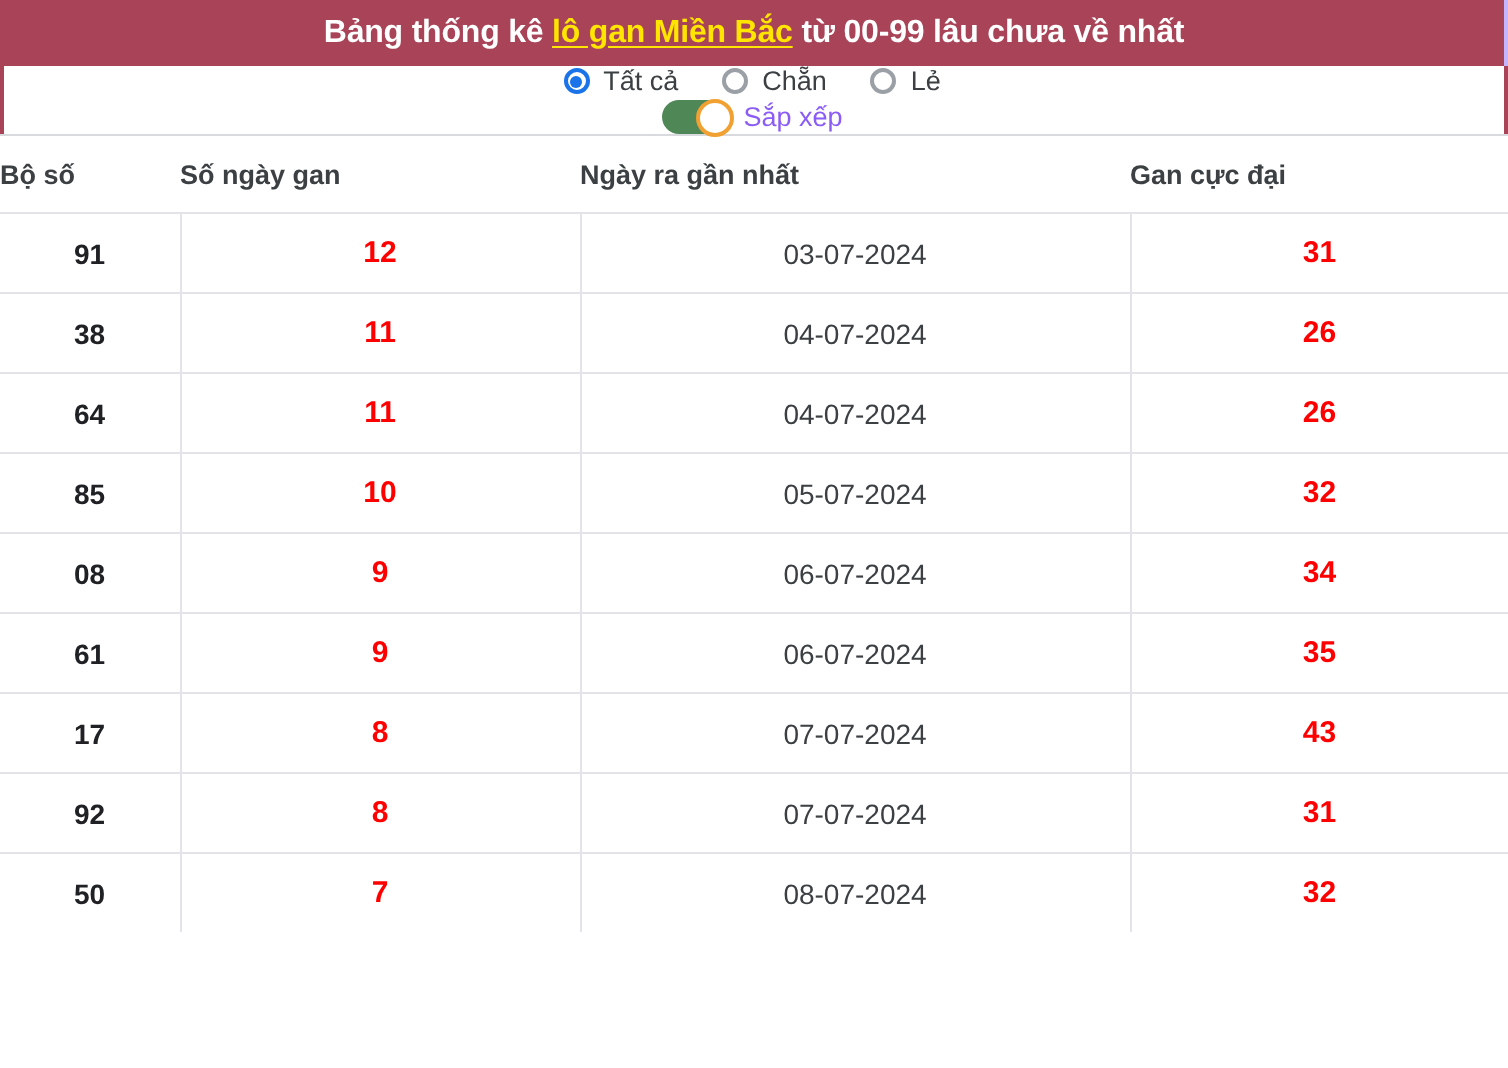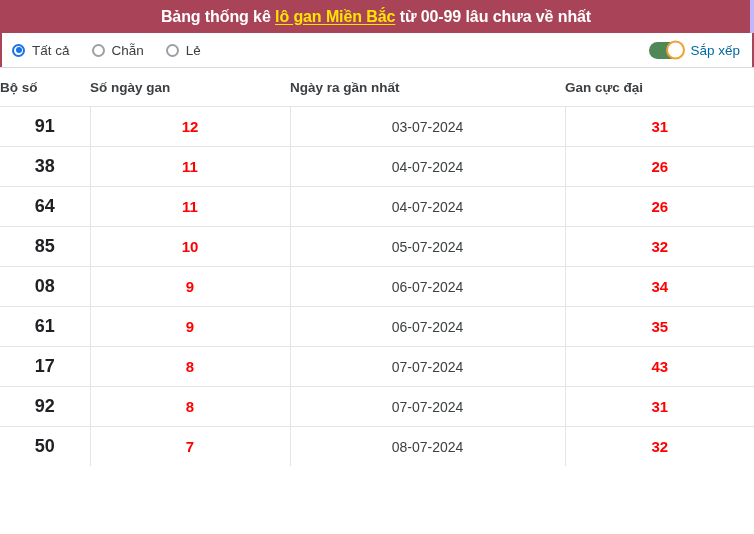--- a/index.html
+++ b/index.html
@@ -21,21 +21,21 @@
     position: relative;
     background: #ffffff;
     box-sizing: border-box;
   }
 
   
   .title-bar {
     height: 33px;
     background: #a94458;
     border-left: 2px solid #a94458;
-    border-right: 4px solid #c4b5fd;
+    border-right: 2px solid #c4b5fd;
     display: flex;
     align-items: center;
     justify-content: center;
     box-sizing: border-box;
   }
   .title-text {
     color: #ffffff;
     font-size: 16px;
     font-weight: bold;
     letter-spacing: -0.1px;
@@ -52,20 +52,21 @@
   .control-row {
     height: 34px;
     background: #ffffff;
     border-left: 2px solid #a94458;
     border-right: 2px solid #a94458;
     display: flex;
     align-items: center;
     justify-content: space-between;
     padding: 0 12px 0 10px;
     box-sizing: border-box;
+    flex-direction: column;
   }
 
   .radio-group {
     display: flex;
     align-items: center;
     gap: 22px;
   }
   .radio-option {
     display: flex;
     align-items: center;
@@ -123,21 +124,21 @@
     transform: translateY(-50%);
     width: 19px;
     height: 19px;
     border-radius: 50%;
     background: #ffffff;
     border: 2.5px solid #f0a132;
     box-sizing: border-box;
   }
   .sort-label {
     font-size: 13.5px;
-    color: #0369a1;
+    color: #8b5cf6;
     white-space: nowrap;
   }
 
   
   .table-wrap {
     background: #ffffff;
     border-top: 1px solid #d8dadd;
   }
   table.stats {
     width: 754px;
@@ -168,21 +169,21 @@
     border-top: 1px solid #e2e4e7;
     border-right: 1px solid #e2e4e7;
     padding: 0;
     background: #ffffff;
   }
   table.stats tbody tr td:last-child {
     border-right: none;
   }
 
   .cell-num {
-    font-size: 18px;
+    font-size: 14px;
     font-weight: bold;
     color: #202124;
   }
   .cell-red {
     font-size: 15px;
     font-weight: bold;
     color: #ff0000;
     margin-top: 17px;
   }
   .cell-date {

